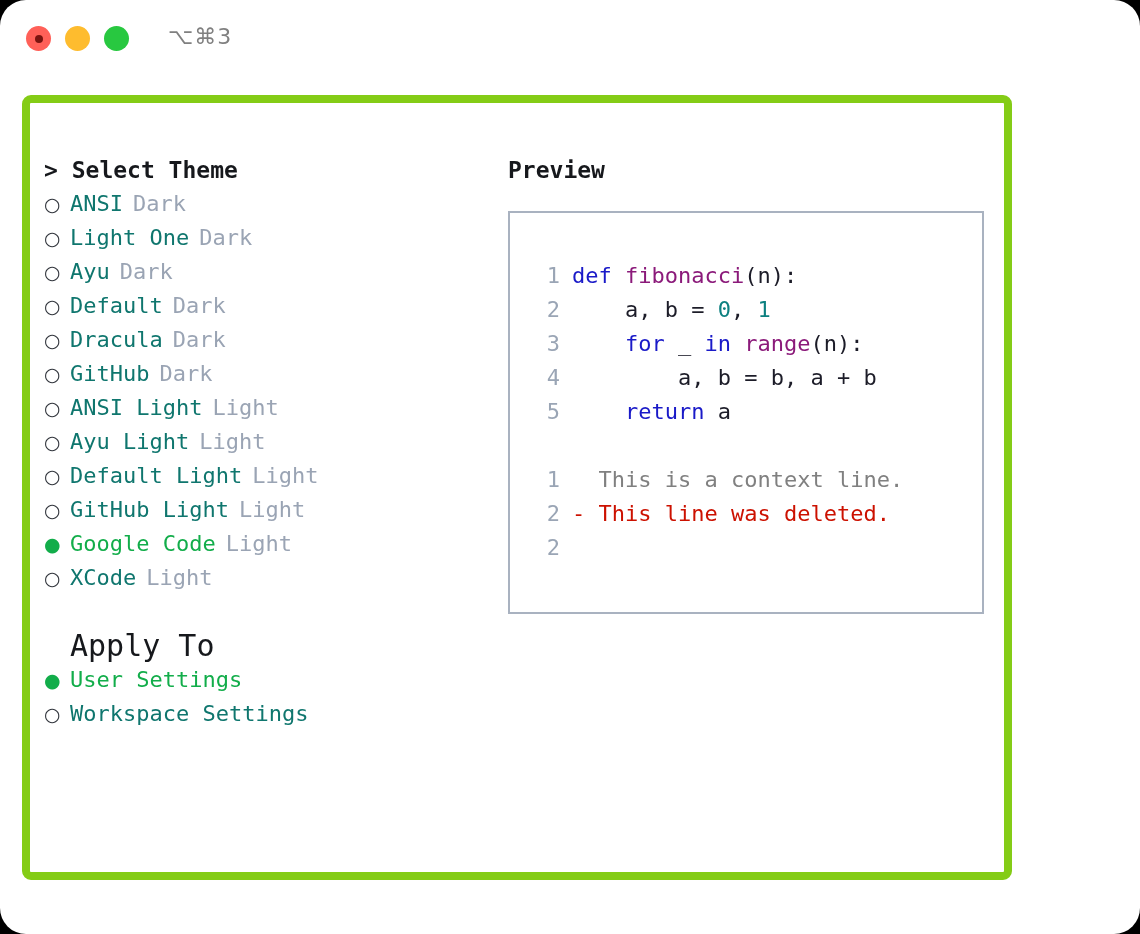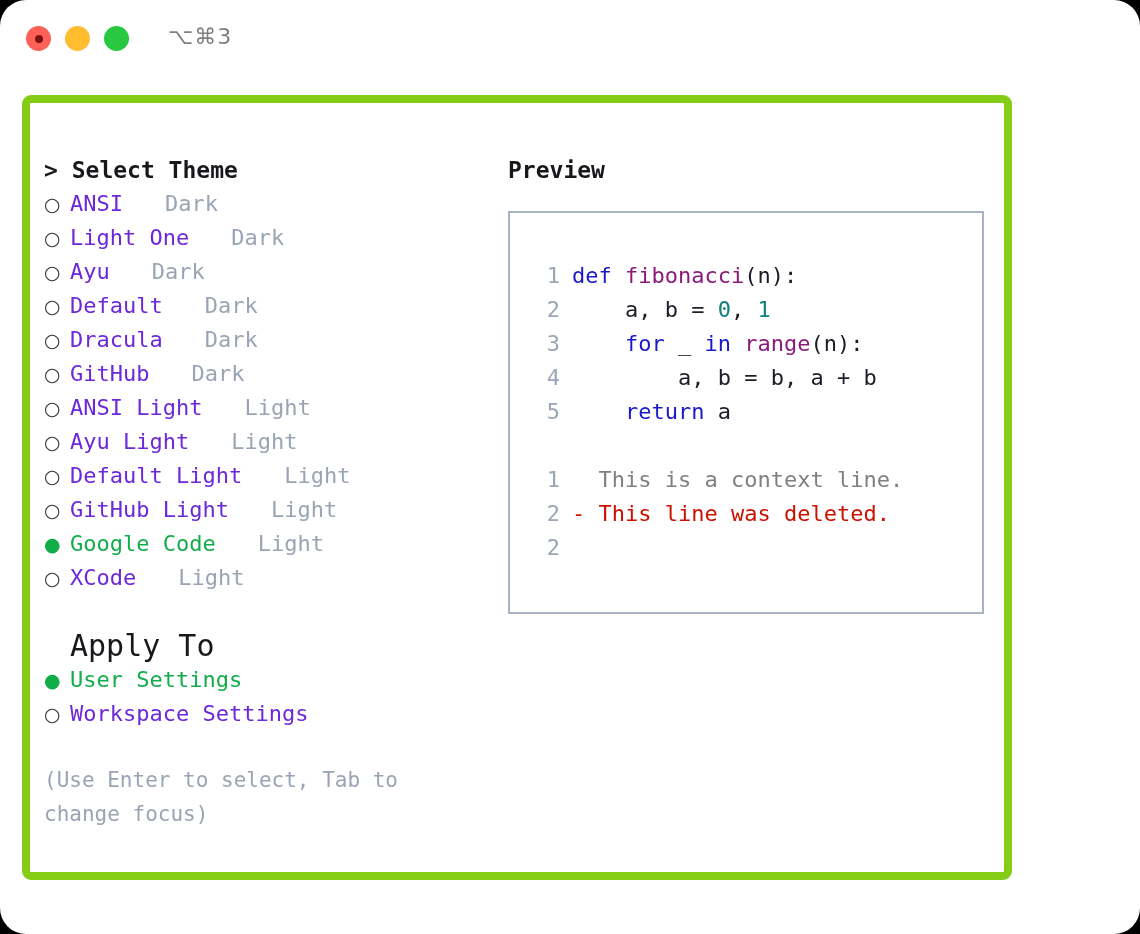--- a/index.html
+++ b/index.html
@@ -106,26 +106,25 @@
     white-space: pre;
   }
   .marker {
     width: 26px;
     flex: 0 0 26px;
     font-size: 19px;
     color: #30343b;
     font-family: "DejaVu Sans", "Liberation Sans", sans-serif;
   }
   .marker.sel { color: #12ad4a; }
-  .opt-label { color: #6d28d9; }
+  .opt-label { color: #0f766e; }
   .opt-row.sel .opt-label { color: #12ad4a; }
   .opt-suffix {
     color: #9aa4b4;
     padding-left: 10px;
-    margin-left: 32px;
   }
   .section-gap { height: 34px; }
   .section-header {
     font-size: 30px;
     color: #16181c;
     line-height: 34px;
     height: 34px;
     white-space: pre;
     padding-left: 26px;
   }
@@ -220,21 +219,20 @@
         </div>
 
       <div class="section-gap"></div>
 
       <div class="section-header">Apply To</div>
       <div id="apply-options">
           <div class="opt-row sel"><span class="marker sel">●</span><span class="opt-label">User Settings</span></div>
           <div class="opt-row"><span class="marker">○</span><span class="opt-label">Workspace Settings</span></div>
         </div>
 
-      <div class="hint">(Use Enter to select, Tab to change focus)</div>
     </div>
 
     <div class="right-col">
       <div class="preview-title">Preview</div>
       <div class="preview-box">
         <div id="code-block">
             <div class="code-line"><span class="lnum">1</span><span class="tok-kw">def </span><span class="tok-fn">fibonacci</span><span class="tok-pl">(n):</span></div>
             <div class="code-line"><span class="lnum">2</span><span class="tok-pl">    a, b = </span><span class="tok-num">0</span><span class="tok-pl">, </span><span class="tok-num">1</span></div>
             <div class="code-line"><span class="lnum">3</span><span class="tok-pl">    </span><span class="tok-kw">for </span><span class="tok-pl">_ </span><span class="tok-kw">in </span><span class="tok-fn">range</span><span class="tok-pl">(n):</span></div>
             <div class="code-line"><span class="lnum">4</span><span class="tok-pl">        a, b = b, a + b</span></div>

